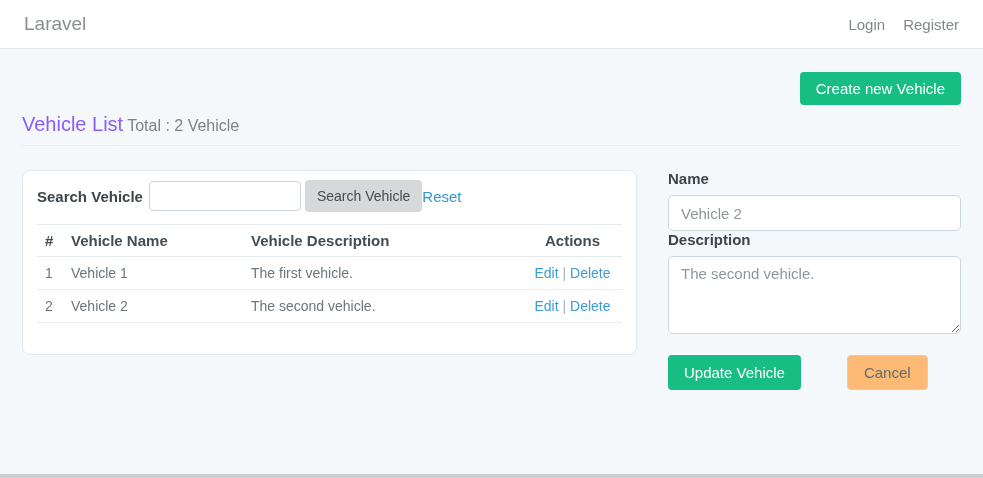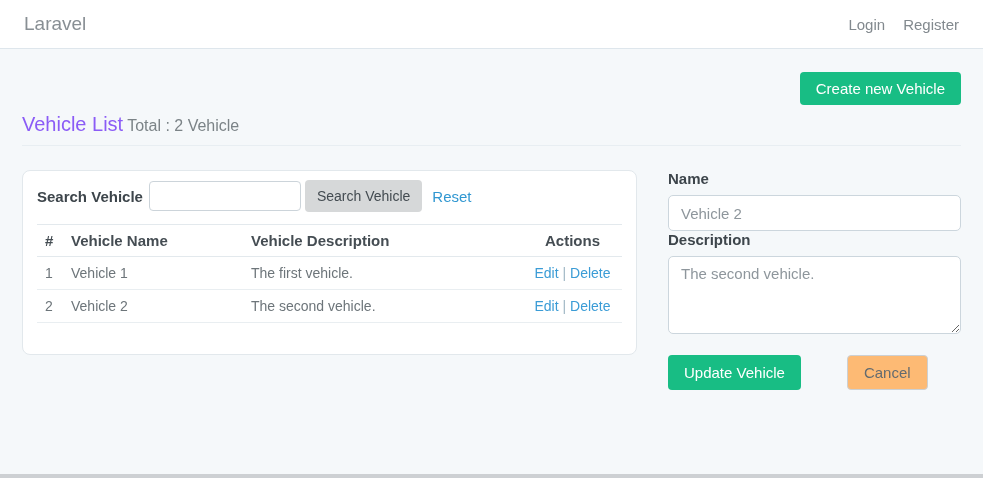--- a/index.html
+++ b/index.html
@@ -49,21 +49,21 @@
   .search-label { font-weight:bold; font-size:15px; color:#3d454b; white-space:nowrap; }
   .search-input {
     width:152px; height:30px; border:1px solid #ccd4da; border-radius:4px;
     margin-left:6px; padding:4px 8px; font-family:inherit; font-size:14px; color:#6d757a;
   }
   .btn-gray {
     background:#d6d8d9; border:none; border-radius:4px; color:#434b51;
     font-size:14px; font-family:inherit; padding:8px 12px; margin-left:4px; cursor:pointer;
     white-space:nowrap;
   }
-  .reset-link { color:#3097d1; font-size:15px; margin-left:10px; text-decoration:none; cursor:pointer; }
+  .reset-link { color:#3097d1; font-size:15px; margin-left:0; text-decoration:none; cursor:pointer; }
 
   table { width:100%; border-collapse:collapse; margin-top:12px; }
   th, td { text-align:left; }
   th {
     color:#454d53; font-size:15px; font-weight:bold; padding:7px 8px;
     border-top:1px solid #e3e9ed; border-bottom:1px solid #e3e9ed;
   }
   td { color:#6d757a; font-size:14px; padding:8px; border-bottom:1px solid #e9eef1; }
   .col-num   { width:26px; }
   .col-name  { width:180px; }

